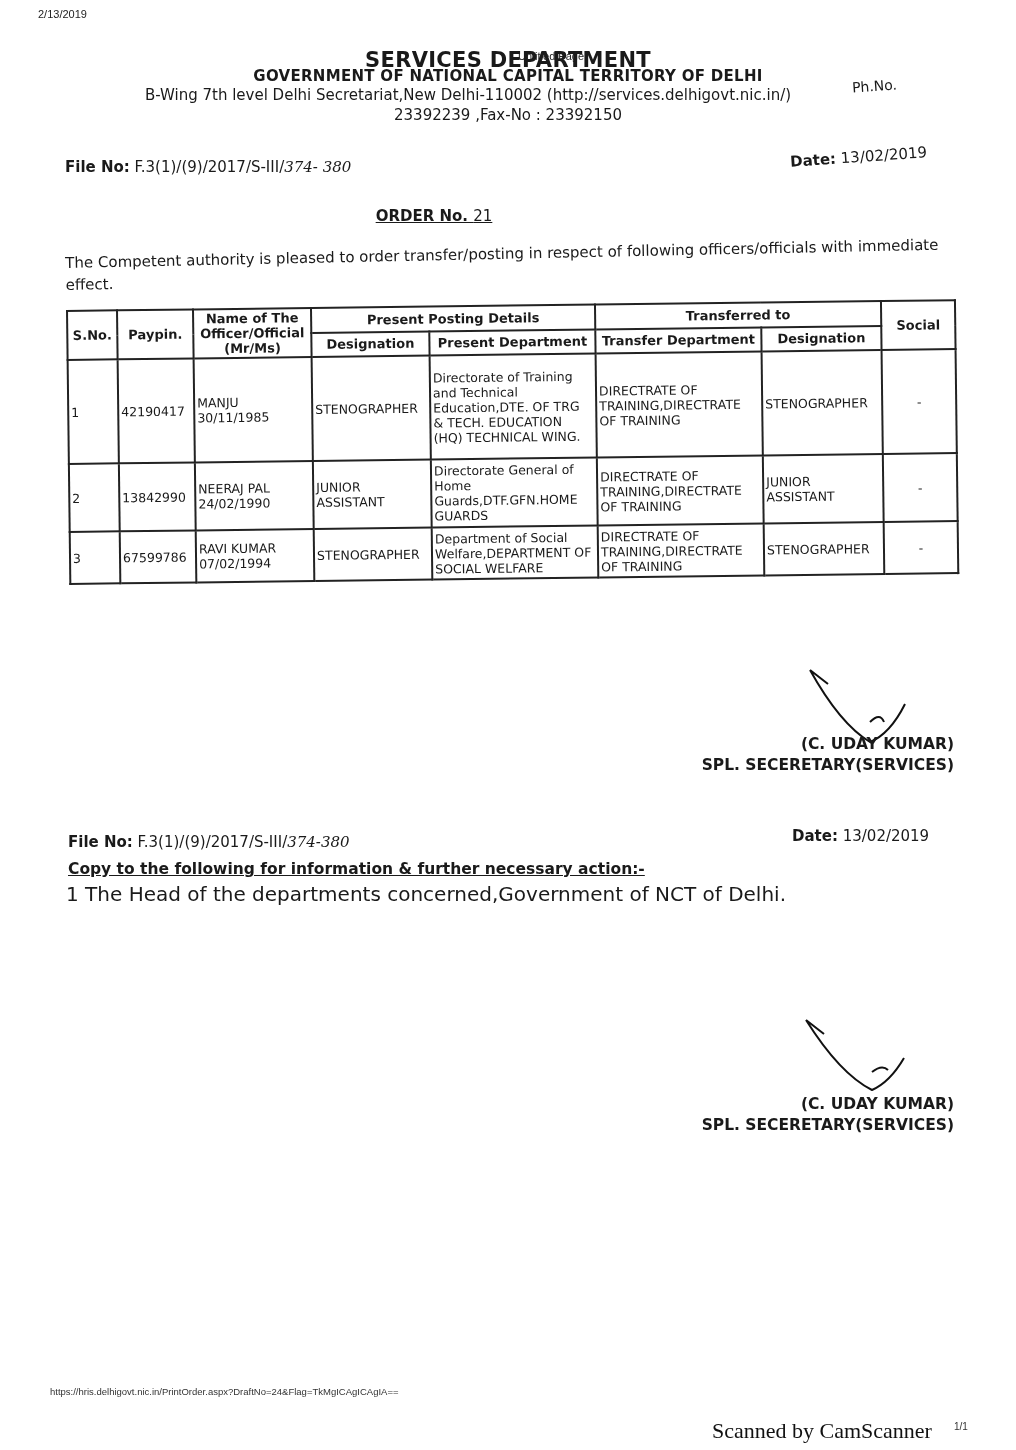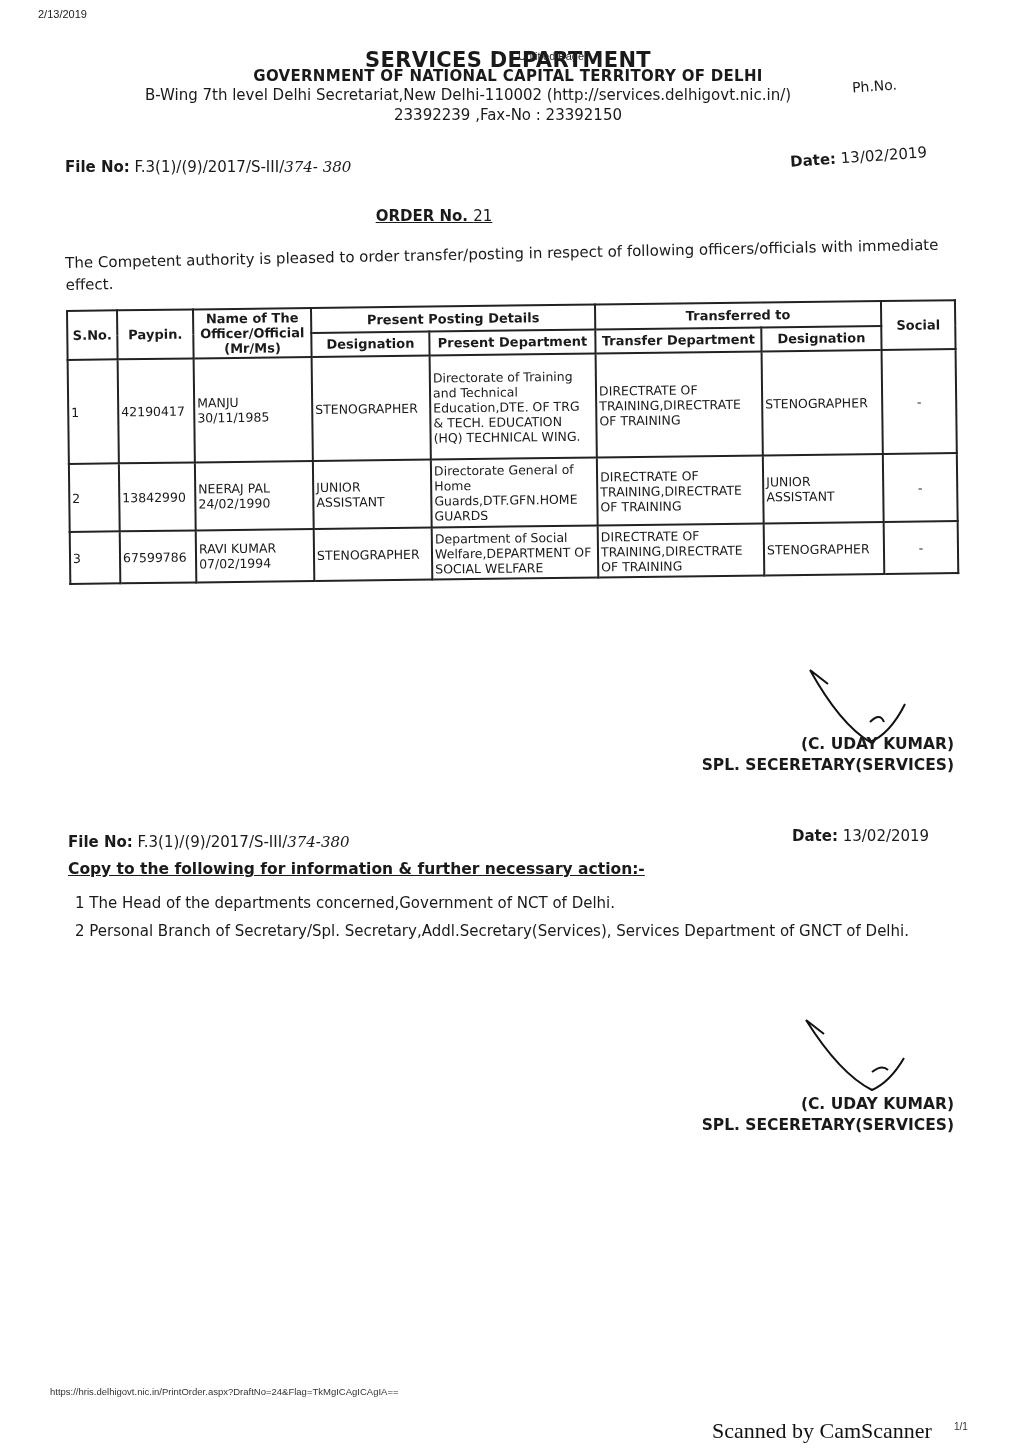--- a/index.html
+++ b/index.html
@@ -26,21 +26,21 @@
   .order-table th, .order-table td { border: 2px solid #222; padding: 1px 2px; vertical-align: middle; }
   .order-table th { font-weight: bold; font-size: 13px; text-align: center; }
   .order-table td { font-family: "DejaVu Sans", sans-serif; }
   .c-center { text-align: center; }
   .sig { font-weight: bold; font-size: 15.5px; text-align: right; }
   .sig1 { left: 600px; width: 354px; top: 734px; line-height: 21px; }
   .sig2 { left: 600px; width: 354px; top: 1094px; line-height: 21px; }
   .file-no2 { left: 68px; top: 833px; font-size: 15px; }
   .date-bottom { left: 792px; top: 827px; font-size: 15px; }
   .copy-head { left: 68px; top: 860px; font-size: 15.5px; font-weight: bold; text-decoration: underline; }
-  .copy-list { left: 66px; top: 884px; width: 890px; font-size: 15px; margin: 9px; padding: 0; list-style: none; }
+  .copy-list { left: 66px; top: 884px; width: 890px; font-size: 20px; margin: 0; padding: 0; list-style: none; }
   .copy-list li { margin-bottom: 7px; line-height: 21px; padding-left: 16px; text-indent: -16px; }
   .footer-url { left: 50px; top: 1386px; font-size: 9.5px; font-family: "Liberation Sans", sans-serif; color:#333; }
   .page-num { left: 954px; top: 1378px; font-size: 10px; font-family: "Liberation Sans", sans-serif; color:#333;margin-top:43px; }
   .camscanner { left: 712px; top: 1418px; font-size: 22px; font-family: "Liberation Serif", serif; color:#111; }
   .signature-mark { position: absolute; }
 </style>
 </head>
 <body>
 
 <div class="abs print-date">2/13/2019</div>
@@ -132,21 +132,20 @@
   <b>File No:</b>
   <span>F.3(1)/(9)/2017/S-III/</span><span class="hand">374-380</span>
 </div>
 <div class="abs date-bottom">
   <b>Date:</b>
   <span>13/02/2019</span>
 </div>
 <div class="abs copy-head">Copy to the following for information &amp; further necessary action:-</div>
 <ul class="abs copy-list">
   <li>1 The Head of the departments concerned,Government of NCT of Delhi.</li>
-  <li>2 Personal Branch of Secretary/Spl. Secretary,Addl.Secretary(Services), Services Department of GNCT of Delhi.</li>
 </ul>
 
 <svg class="signature-mark" style="left:800px; top:1014px;" width="120" height="80">
   <path d="M6 6 L24 20 M6 6 Q40 60 72 76 Q90 68 104 44" stroke="#111" stroke-width="2" fill="none"></path>
   <path d="M72 58 q10 -8 16 -2" stroke="#111" stroke-width="2" fill="none"></path>
 </svg>
 <div class="abs sig sig2">
   <div>(C. UDAY KUMAR)</div>
   <div>SPL. SECERETARY(SERVICES)</div>
 </div>

